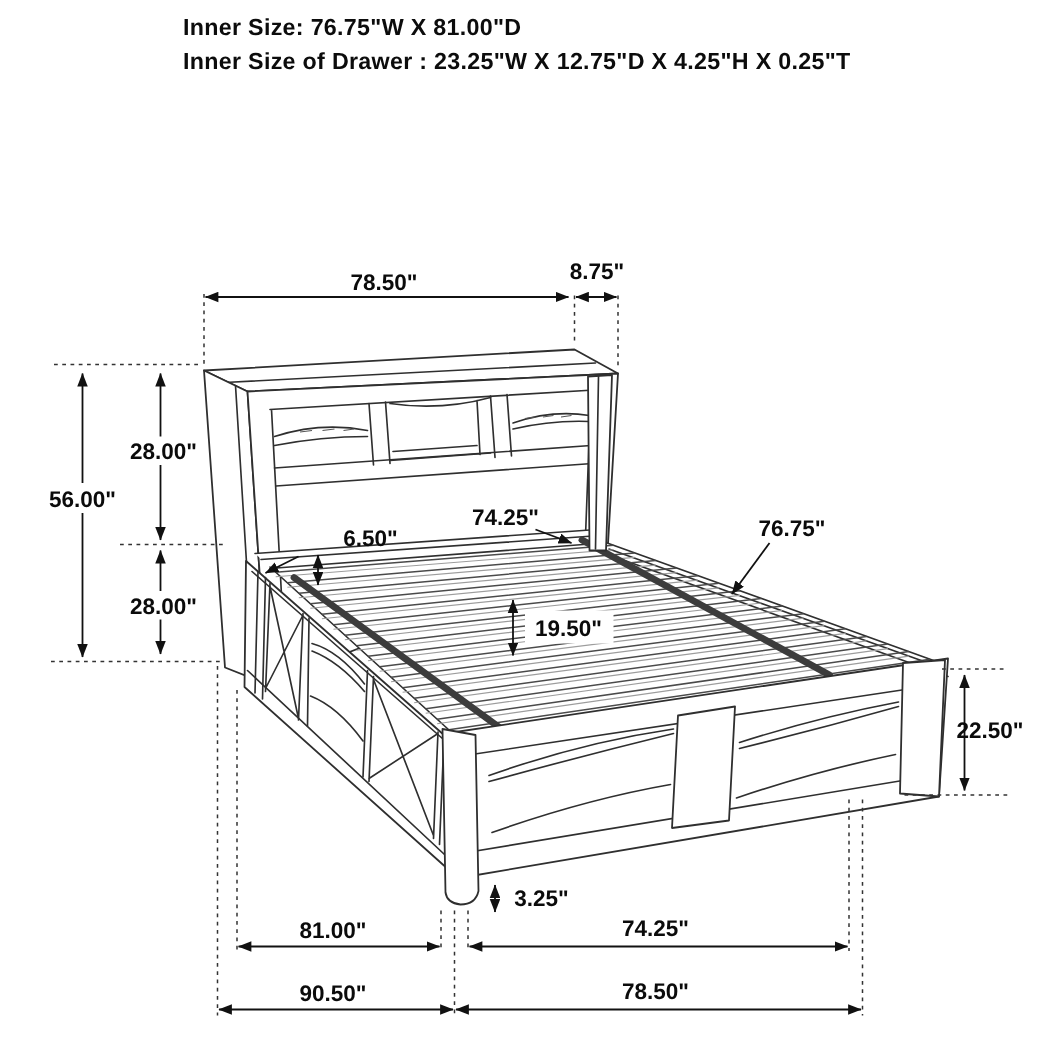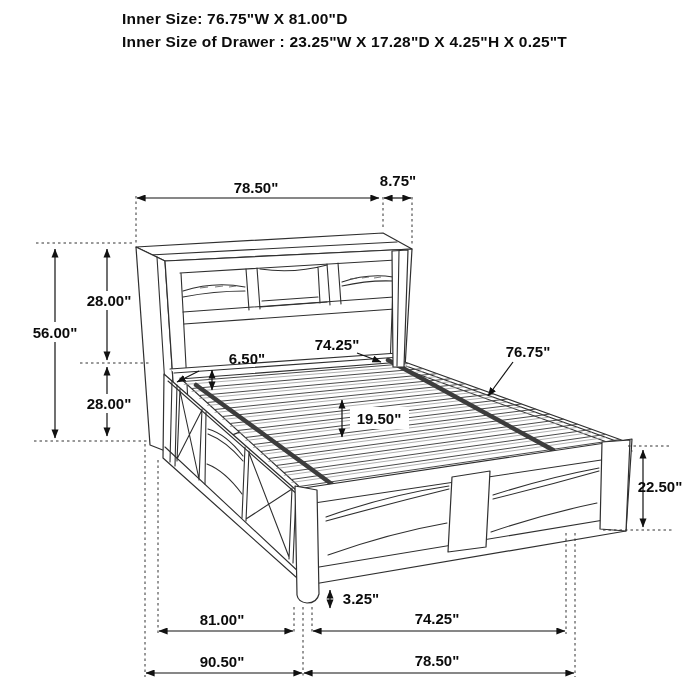--- a/index.html
+++ b/index.html
@@ -16,21 +16,21 @@
   .bar{stroke:#3c3c3c;stroke-width:4.5;stroke-linecap:round;fill:none;}
   .dim{stroke:#111;stroke-width:1.2;fill:none;}
   .dot{stroke:#333;stroke-width:1;stroke-dasharray:2.5 3;fill:none;}
   .lbl{font-family:"Liberation Sans",sans-serif;font-size:15px;font-weight:bold;fill:#0b0b0b;text-anchor:middle;}
   .bg{fill:#ffffff;}
 </style>
 </head>
 <body>
 
 <div class="hdr" id="hdr1">Inner Size: 76.75"W X 81.00"D</div>
-<div class="hdr" id="hdr2">Inner Size of Drawer : 23.25"W X 17.28"D X 4.25"H X 0.25"T</div>
+<div class="hdr" id="hdr2">Inner Size of Drawer : 23.25"W X 12.75"D X 4.25"H X 0.25"T</div>
 
 <svg width="700" height="700" viewBox="0 0 700 700">
   <defs>
     <marker id="mE" markerWidth="10" markerHeight="8" refX="8.6" refY="3.5" orient="auto" markerUnits="userSpaceOnUse">
       <path d="M0,0 L9,3.5 L0,7 Z" fill="#111"></path>
     </marker>
     <marker id="mS" markerWidth="10" markerHeight="8" refX="0.4" refY="3.5" orient="auto" markerUnits="userSpaceOnUse">
       <path d="M9,0 L0,3.5 L9,7 Z" fill="#111"></path>
     </marker>
   </defs>

